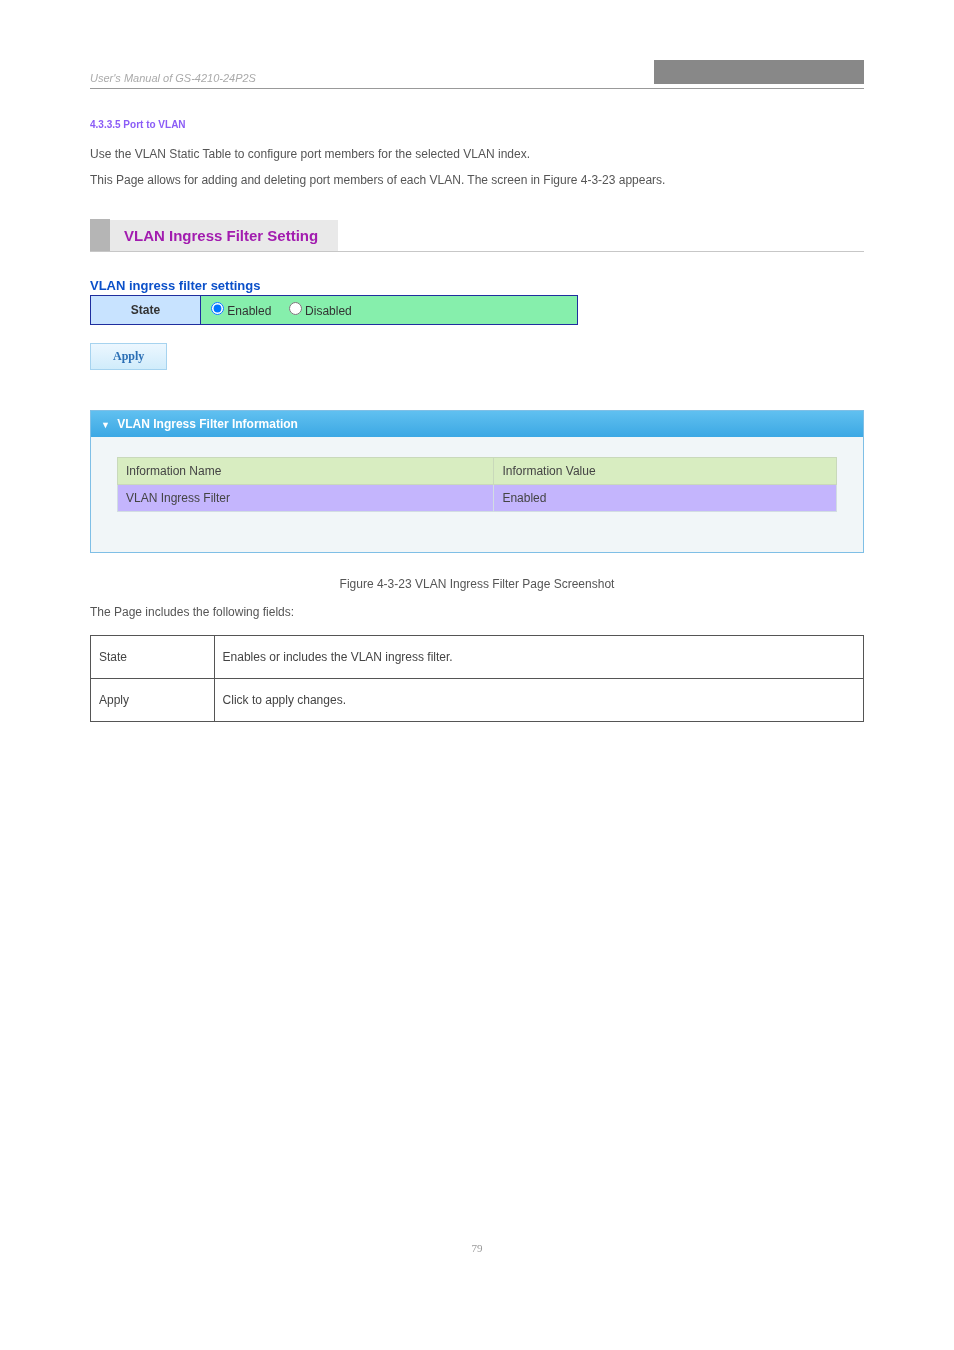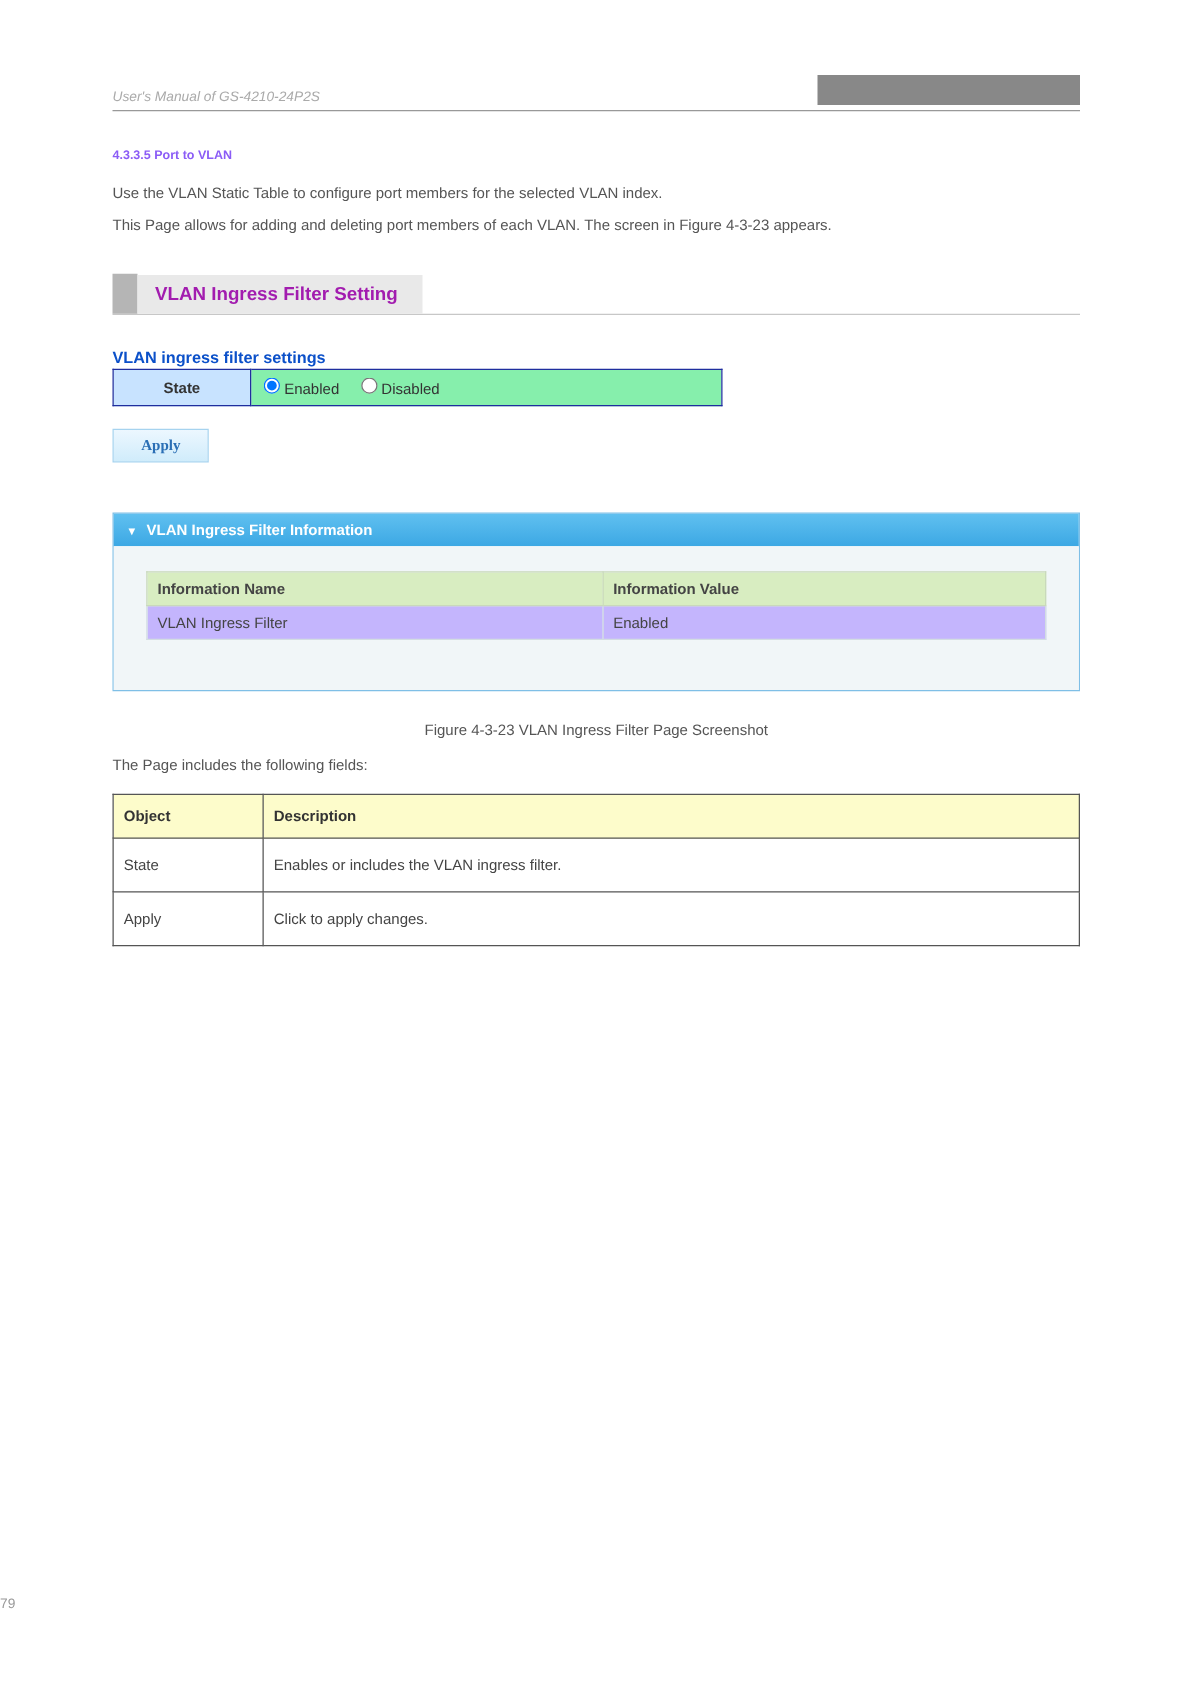--- a/index.html
+++ b/index.html
@@ -138,21 +138,21 @@
     width: 100%;
     border-collapse: collapse;
   }
   .info-table th {
     background: #d8edc1;
     color: #444;
     text-align: left;
     padding: 6px 8px;
     border: 1px solid #c9d9bb;
     font-size: 12px;
-    font-weight: bold;
+    font-weight: normal;
   }
   .info-table td {
     background: #c4b5fd;
     border: 1px solid #d2dde2;
     padding: 6px 8px;
     color: #444;
   }
   
   .desc-table {
     width: 100%;
@@ -170,25 +170,26 @@
     color: #333;
   }
   .desc-table th:first-child { width: 120px; }
   .desc-table td {
     border: 1px solid #555;
     padding: 14px 8px;
     color: #444;
     vertical-align: middle;
   }
   .footer {
-    text-align: left;
+    text-align: center;
     color: #999;
     font-size: 11px;
     margin-top: 520px;
     padding-bottom: 30px;
+    font-family: Liberation Serif, serif;
   }
 </style>
 </head>
 <body>
 
 <div class="page">
   <div class="header-bar">
     <span>User's Manual of GS-4210-24P2S</span>
     <span class="header-grey-box"></span>
   </div>
@@ -248,24 +249,20 @@
         </div>
       </div>
     </div>
 
     <div class="caption" style="text-align:center; margin-top:24px;">Figure 4-3-23 VLAN Ingress Filter Page Screenshot</div>
 
     <div class="caption">The Page includes the following fields:</div>
 
     <table class="desc-table">
       <tbody>
-          <tr>
-        <th>Object</th>
-        <th>Description</th>
-      </tr>
       <tr>
         <td>State</td>
         <td>Enables or includes the VLAN ingress filter.</td>
       </tr>
       <tr>
         <td>Apply</td>
         <td>Click to apply changes.</td>
       </tr>
     </tbody>
       </table>

